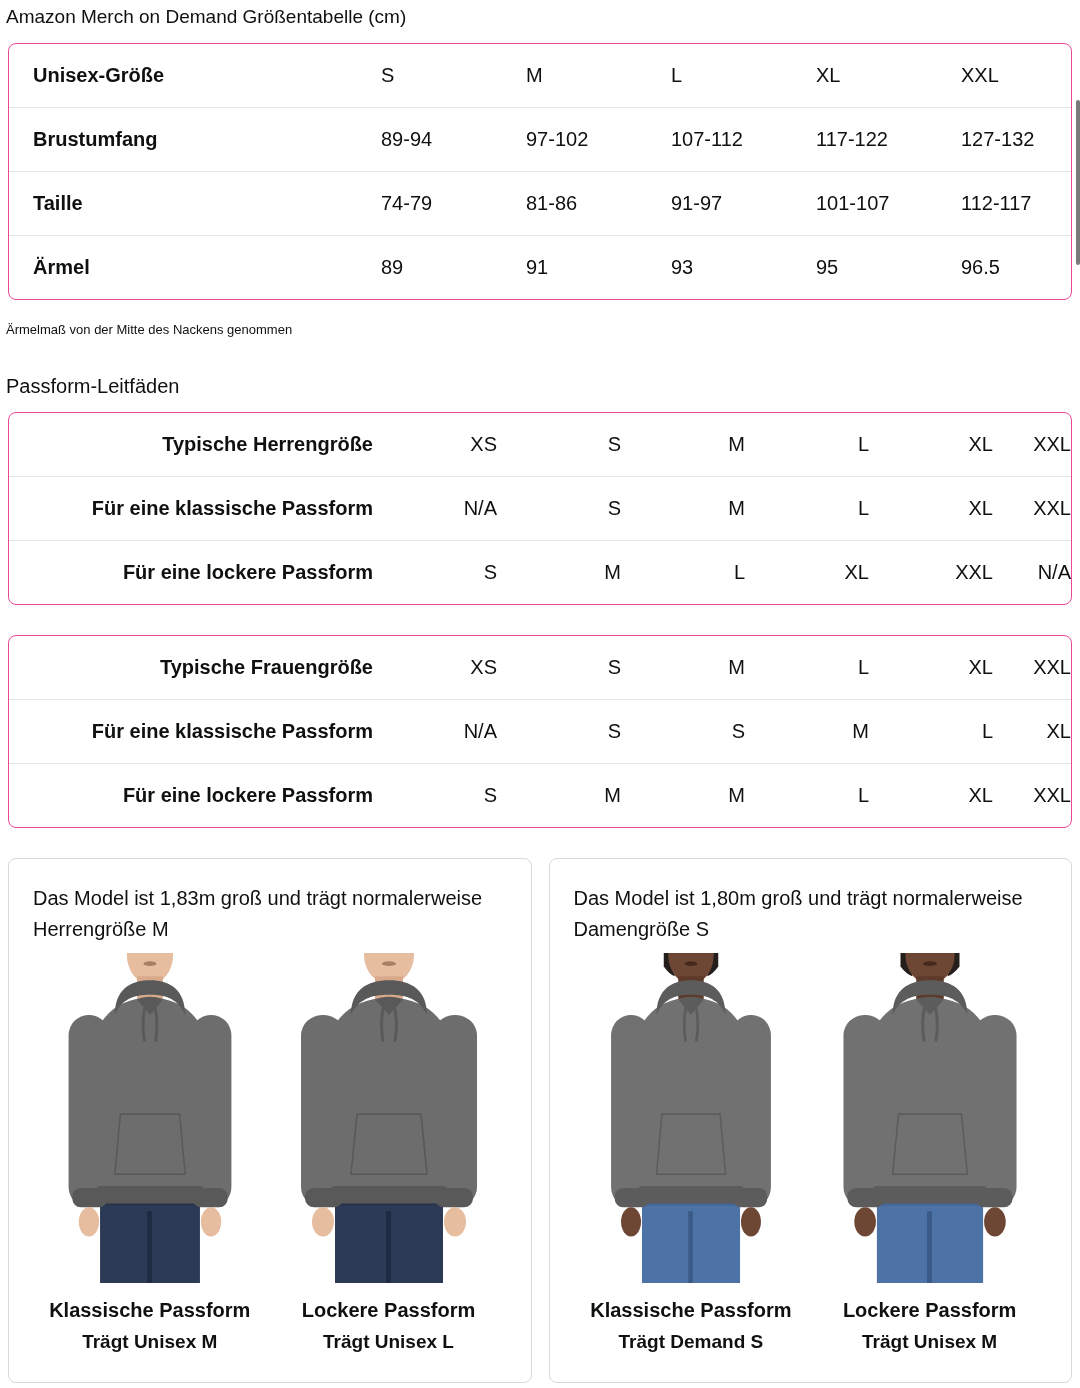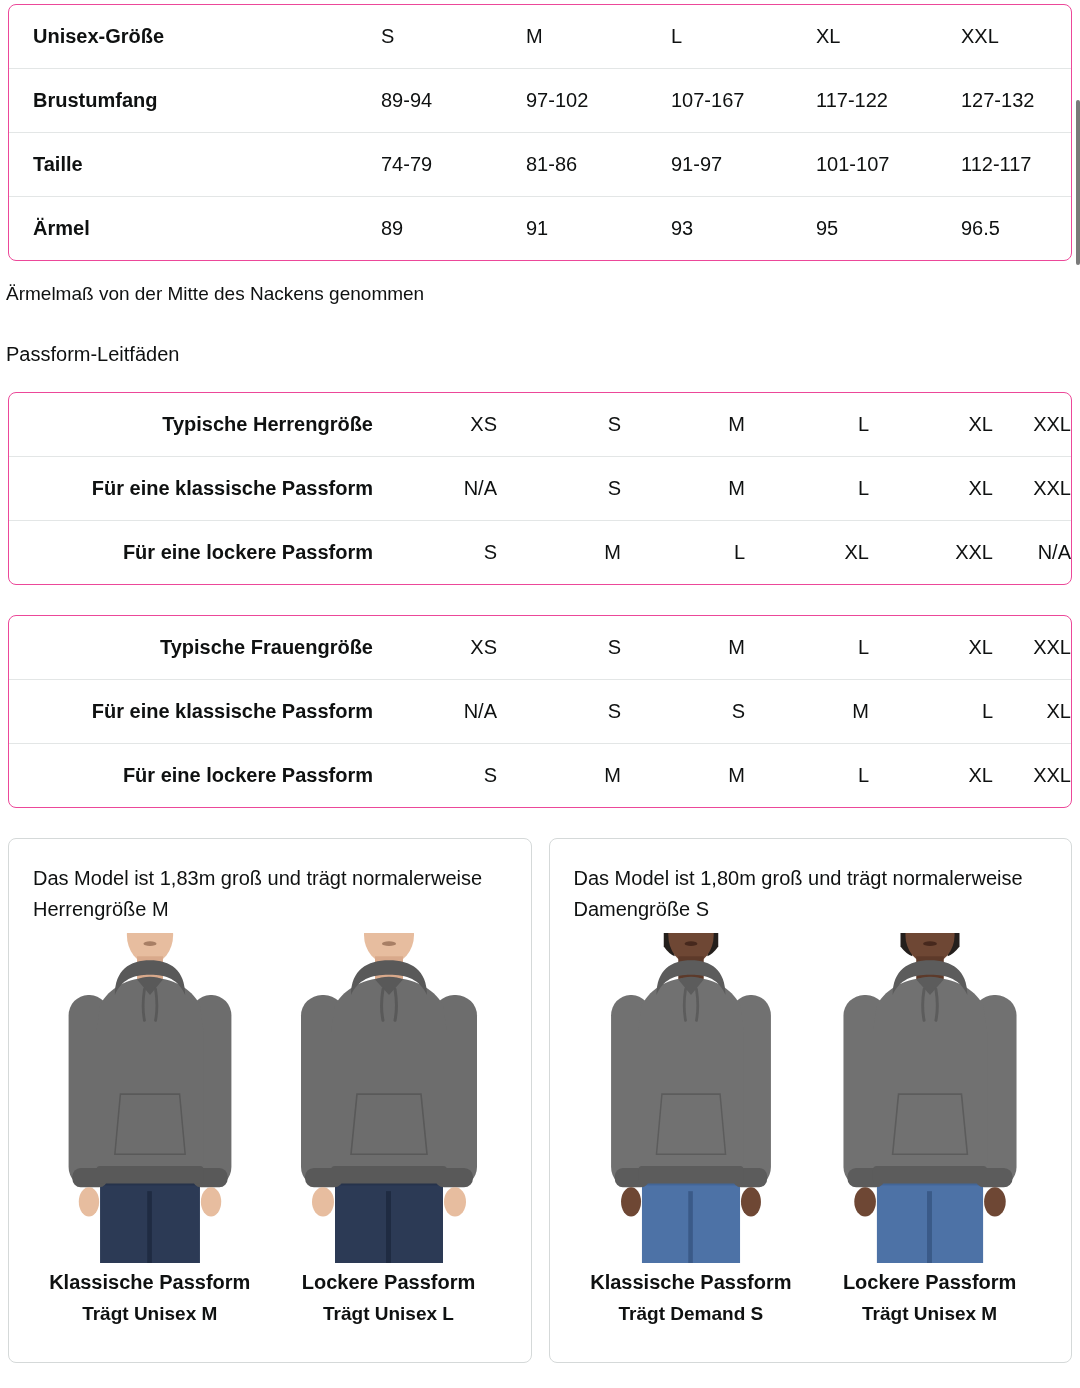--- a/index.html
+++ b/index.html
@@ -13,32 +13,32 @@
 
   
   .tcard{border:1px solid #ec4899;border-radius:8px;margin:0 8px;background:#fff;overflow:hidden;}
   .trow{display:grid;align-items:center;height:63px;}
   .trow + .trow{border-top:1px solid #e3e6e6;}
   .t5 .trow{grid-template-columns:364px 145px 145px 145px 145px 1fr;}
   .t6 .trow{grid-template-columns:364px 124px 124px 124px 124px 124px 1fr;text-align:right;}
   .cell{font-size:20px;padding-left:8px;white-space:nowrap;}
   .cell.label{font-weight:700;padding-left:24px;}
 
-  .sleeve-note{font-size:19px;margin:22px 0 0 6px;}
-  .fit-heading{font-size:20px;margin:38px 0 26px 6px;}
+  .sleeve-note{font-size:13px;margin:22px 0 0 6px;}
+  .fit-heading{font-size:20px;margin:38px 0 14px 6px;}
   .gap30{height:30px;}
 
   
   .cards{display:flex;gap:17px;margin:30px 8px 0 8px;}
   .mcard{flex:1;border:1px solid #d5d9d9;border-radius:8px;background:#fff;padding:22px 22px 18px 22px;box-sizing:border-box;height:525px;}
   .mdesc{font-size:20px;line-height:1.55;margin:2px 0 8px 2px;}
   .figrow{display:flex;margin-top:6px;}
   .figure{flex:1;display:flex;flex-direction:column;align-items:center;}
   .photo{display:block;}
-  .figcap{font-size:20px;font-weight:700;margin-top:8px;text-align:center;white-space:nowrap;}
+  .figcap{font-size:20px;font-weight:700;margin-top:16px;text-align:center;white-space:nowrap;}
   .figsub{font-size:19px;font-weight:700;margin-top:9px;text-align:center;white-space:nowrap;}
 
   
   .male{--skin:#e7bd9f;--skinsh:#d9a98b;--hair:transparent;--hood:#6d6d6d;--hoodd:#595959;--jeans:#2c3a55;--jeansd:#1f2b42;--mouth:rgba(90,50,30,.45);}
   .female{--skin:#6e4734;--skinsh:#5d3a2a;--hair:#241f1c;--hood:#717171;--hoodd:#5c5c5c;--jeans:#4d72a6;--jeansd:#3a5a88;--mouth:rgba(30,10,5,.5);}
 
   
   .scrollthumb{position:absolute;right:0;top:100px;width:4px;height:165px;background:#7a7a7a;border-radius:2px;}
 </style>
 </head>
@@ -78,35 +78,36 @@
       <path d="M114,58 C112,70 112,80 114,90" stroke="var(--hoodd)" stroke-width="3" fill="none" stroke-linecap="round"></path>
       <path d="M126,58 C128,70 128,80 126,90" stroke="var(--hoodd)" stroke-width="3" fill="none" stroke-linecap="round"></path>
 
       <path d="M88,166 L152,166 L158,228 L82,228 Z" fill="var(--hood)" stroke="var(--hoodd)" stroke-width="1.6"></path>
     </g>
   </defs>
 </svg>
 
 <div class="page">
 
+  <div class="page-title">Amazon Merch on Demand Größentabelle (cm)</div>
 
   <div class="tcard t5">
     <div class="trow">
       <div class="cell label">Unisex-Größe</div>
       <div class="cell">S</div>
       <div class="cell">M</div>
       <div class="cell">L</div>
       <div class="cell">XL</div>
       <div class="cell">XXL</div>
     </div>
     <div class="trow">
       <div class="cell label">Brustumfang</div>
       <div class="cell">89-94</div>
       <div class="cell">97-102</div>
-      <div class="cell">107-167</div>
+      <div class="cell">107-112</div>
       <div class="cell">117-122</div>
       <div class="cell">127-132</div>
     </div>
     <div class="trow">
       <div class="cell label">Taille</div>
       <div class="cell">74-79</div>
       <div class="cell">81-86</div>
       <div class="cell">91-97</div>
       <div class="cell">101-107</div>
       <div class="cell">112-117</div>

